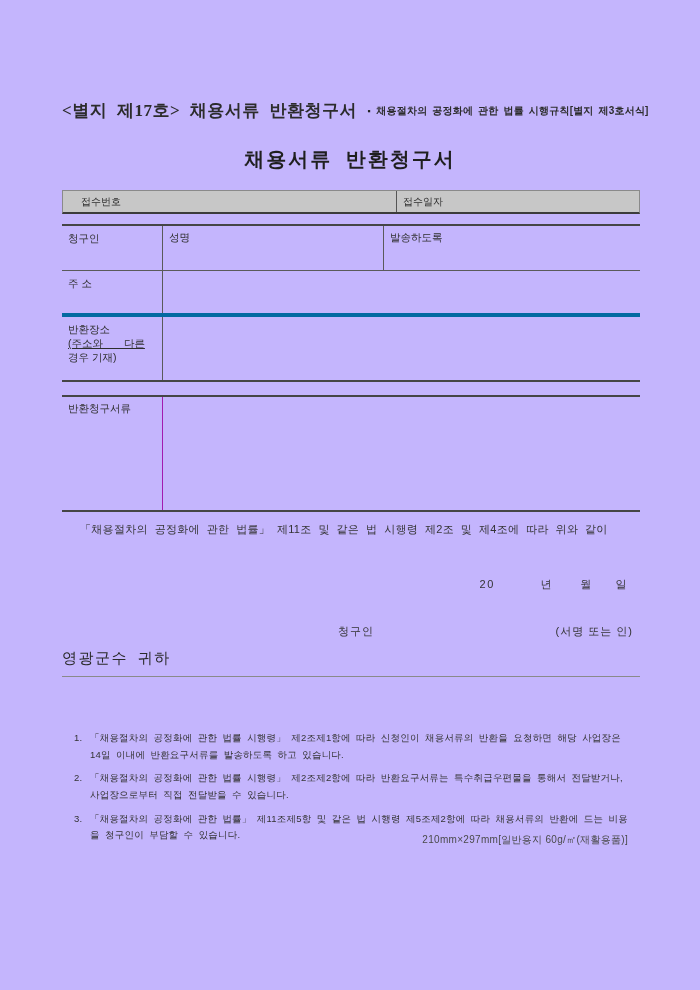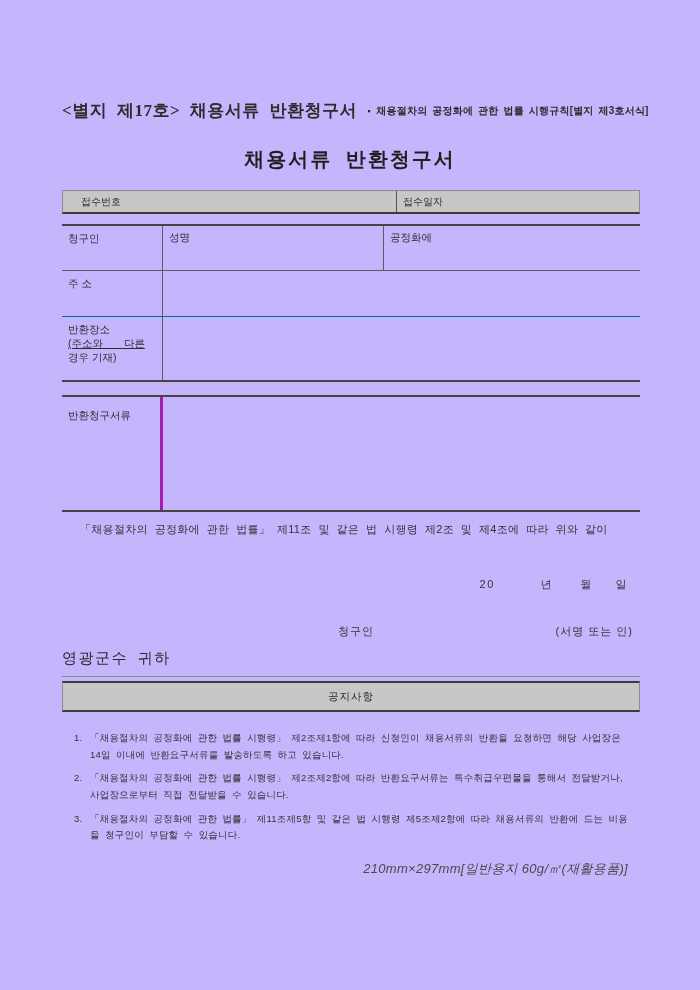--- a/index.html
+++ b/index.html
@@ -25,32 +25,32 @@
     background:#c7c7c7; border:1px solid #8a8a8a; border-bottom:2px solid #3c3c3c;
     display:flex; font-size:10px; color:#2e2e2e; }
   .receipt-cell-no { width:322px; border-right:1px solid #555; padding:4px 0 0 6px;margin-left:12px; }
   .receipt-cell-date { flex:1; padding:4px 0 0 6px; }
   
   .main-table { position:absolute; left:62px; top:224px; width:578px;
     border-top:2px solid #454545; border-bottom:2px solid #454545;
     font-size:10.5px; color:#2e2e2e; }
   .t-row { display:flex; }
   .rowA { height:45px; border-bottom:1px solid #5a5a5a; }
-  .rowB { height:46px; border-bottom:1px solid #0369a1; }
+  .rowB { height:46px; border-bottom:4px solid #0369a1; }
   .rowC { height:63px; }
   .label-col { width:101px; border-right:1px solid #5a5a5a; padding:5px 4px 0 6px; line-height:14px; }
   .mid-col { width:221px; border-right:1px solid #5a5a5a; padding:5px 0 0 6px; }
   .end-col { flex:1; padding:5px 0 0 6px; }
   .fill-col { flex:1; }
   .spread { word-spacing:18px;text-decoration:underline; }
   
   .docs-table { position:absolute; left:62px; top:395px; width:578px; height:117px;
     border-top:2px solid #454545; border-bottom:2px solid #454545;
     display:flex; font-size:10.5px; color:#2e2e2e; }
-  .docs-label-col { width:101px; border-right:3px solid #a21caf; padding:12px 0 0 6px; }
+  .docs-label-col { width:101px; border-right:1px solid #a21caf; padding:5px 0 0 6px; }
   
   .declaration { position:absolute; left:70px; top:519px; width:566px;
     font-size:11px; line-height:21px; color:#333; letter-spacing:0.3px; word-spacing:3.5px; }
   .declaration .indent { padding-left:10px; }
   
   .date-line { position:absolute; top:577px; right:72px; font-size:11px;
     color:#333; white-space:pre; letter-spacing:1.5px; }
   .signer-label { position:absolute; top:624px; left:338px; font-size:11px;
     color:#333; letter-spacing:1px; }
   .sign-note { position:absolute; top:624px; right:67px; font-size:11px;
@@ -64,22 +64,22 @@
     background:#c7c7c7; border:1px solid #8a8a8a;
     border-top:2px solid #3c3c3c; border-bottom:2px solid #3c3c3c;
     display:flex; align-items:center; justify-content:center;
     font-size:10.5px; color:#2a2a2a; letter-spacing:1px; }
   .notices { position:absolute; top:730px; left:74px; width:560px;
     font-size:9.5px; line-height:1.75; color:#333; letter-spacing:0.2px; word-spacing:2.5px; }
   .notice-item { display:flex; margin-bottom:7px; }
   .notice-num { flex:none; width:16px; }
   .notice-text { flex:1; }
   
-  .page-footer { position:absolute; top:860px; right:72px; font-size:13px;
-    color:#4a4a4a; letter-spacing:0.3px;font-style:italic; }
+  .page-footer { position:absolute; top:833px; right:72px; font-size:10px;
+    color:#4a4a4a; letter-spacing:0.3px; }
 </style>
 </head>
 <body>
 
 <div class="page">
 
   <div class="doc-header">
     <span class="doc-label">&lt;별지 제17호&gt; 채용서류 반환청구서</span>
     <span class="doc-note-bullet">▪</span>
     <span class="doc-note">채용절차의 공정화에 관한 법률 시행규칙[별지 제3호서식]</span>
@@ -96,21 +96,21 @@
     </div>
   </div>
 
   <div class="main-table">
     <div class="t-row rowA">
       <div class="label-col">청구인</div>
       <div class="mid-col">
         <span>성명</span>
       </div>
       <div class="end-col">
-        <span>공정화에</span>
+        <span>발송하도록</span>
       </div>
     </div>
     <div class="t-row rowB">
       <div class="label-col">주 소</div>
       <div class="fill-col"></div>
     </div>
     <div class="t-row rowC">
       <div class="label-col">
         <div>반환장소</div>
         <div class="spread">(주소와 다른</div>
@@ -130,23 +130,20 @@
   </div>
 
   <div class="date-line">20          년      월     일</div>
 
   <div class="signer-label">청구인</div>
   <div class="sign-note">(서명 또는 인)</div>
 
   <div class="recipient">영광군수 귀하</div>
 
   <div class="divider"></div>
-  <div class="notice-bar">
-    <span>공지사항</span>
-  </div>
 
   <div class="notices">
     <div class="notice-item">
       <div class="notice-num">1.</div>
       <div class="notice-text">「채용절차의 공정화에 관한 법률 시행령」 제2조제1항에 따라 신청인이 채용서류의 반환을 요청하면 해당 사업장은 14일 이내에 반환요구서류를 발송하도록 하고 있습니다.</div>
     </div>
     <div class="notice-item">
       <div class="notice-num">2.</div>
       <div class="notice-text">「채용절차의 공정화에 관한 법률 시행령」 제2조제2항에 따라 반환요구서류는 특수취급우편물을 통해서 전달받거나, 사업장으로부터 직접 전달받을 수 있습니다.</div>
     </div>

